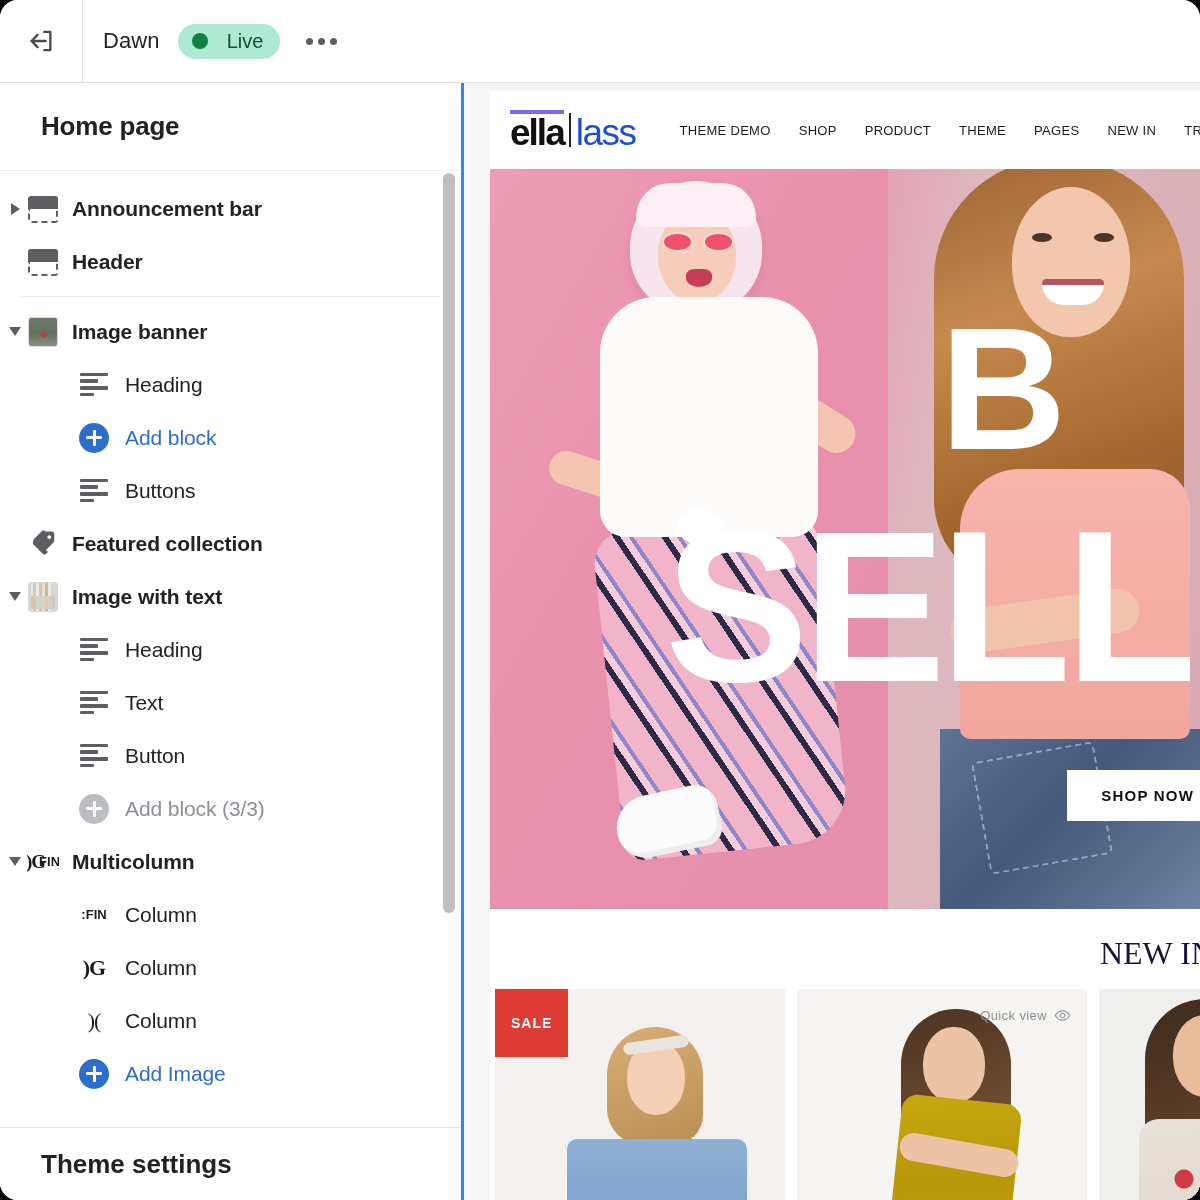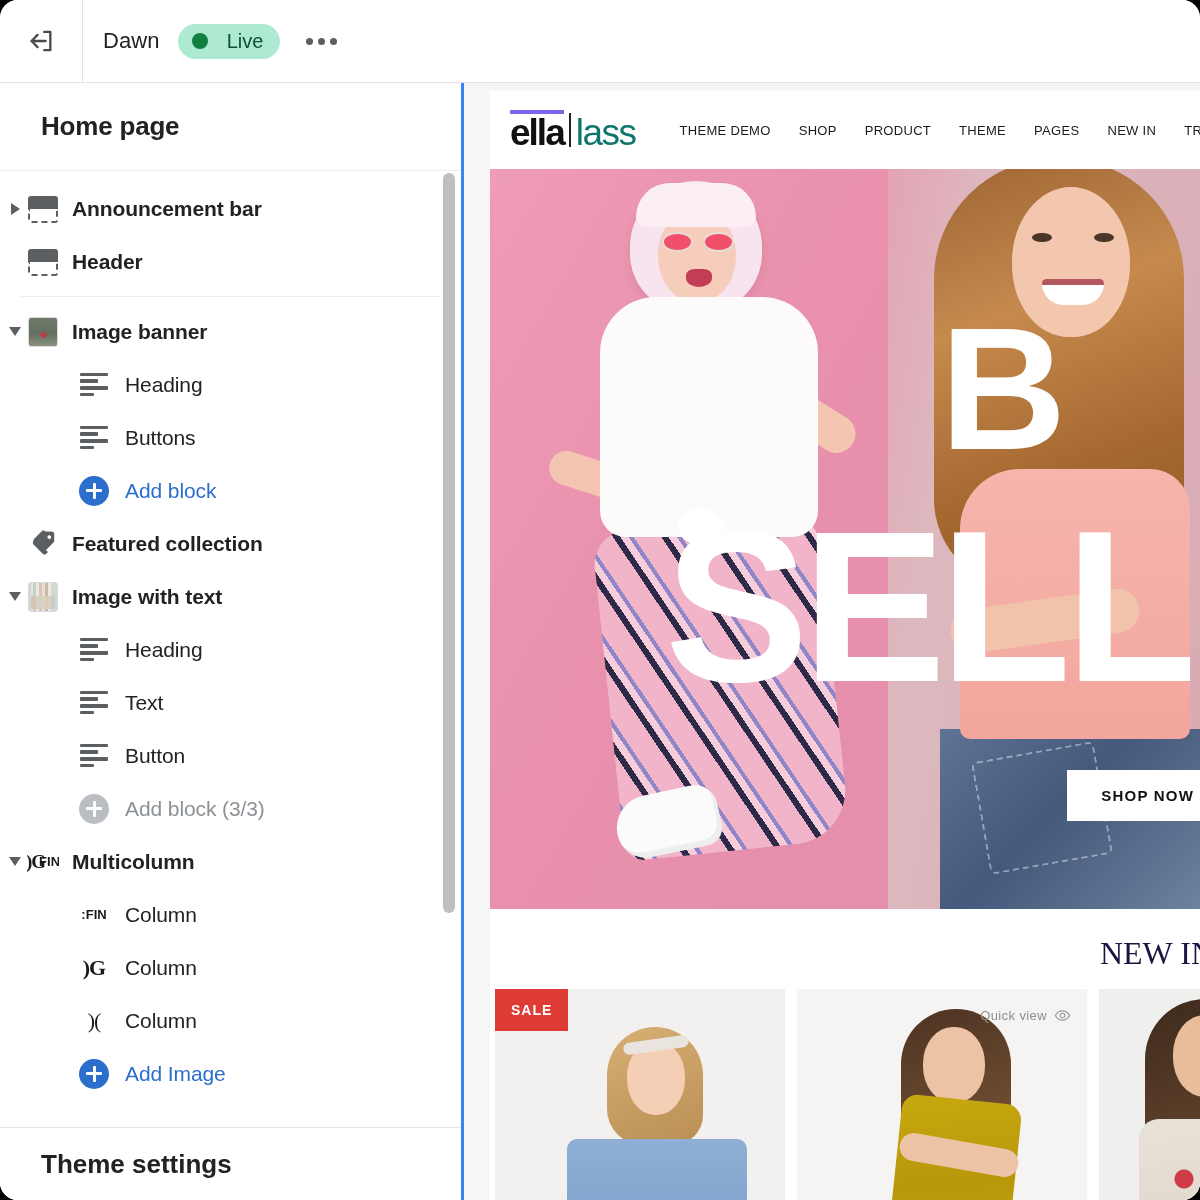--- a/index.html
+++ b/index.html
@@ -212,21 +212,21 @@
     padding-left: 20px;
   }
   .logo { display: flex; align-items: flex-end; }
   .logo-ella {
     font-size: 37px; font-weight: 800; color: #111; letter-spacing: -2px;
     line-height: .92; border-top: 4px solid #7b68ee; padding-top: 2px;
     font-family: "Liberation Sans", sans-serif;
   }
   .logo-sep { width: 2px; height: 34px; background: #222; margin: 0 5px 3px 5px; }
   .logo-lass {
-    font-size: 37px; font-weight: 300; color: #0f766e; letter-spacing: -1.5px;
+    font-size: 37px; font-weight: 300; color: #1d4ed8; letter-spacing: -1.5px;
     line-height: .92; font-family: "Liberation Sans", sans-serif;
   }
   .store-nav { display: flex; align-items: center; gap: 28px; margin-left: 44px; }
   .store-nav a {
     font-size: 13px; color: #1b1b1b; letter-spacing: .3px;
     text-decoration: none; white-space: nowrap; font-weight: 500;
   }
 
   
   .hero {
@@ -365,21 +365,21 @@
 
   .products { display: flex; gap: 12px; padding: 0 0 0 5px; }
   .pcard {
     position: relative; width: 290px; height: 280px;
     background: #f1f1f1; overflow: hidden; flex: 0 0 auto;
   }
   .sale-badge {
     position: absolute; left: 0; top: 0; z-index: 3;
     background: #dd3b34; color: #fff;
     font-size: 14px; font-weight: 700; letter-spacing: 1px;
-    padding: 13px 16px;
+    padding: 26px 16px;
   }
   .quickview {
     position: absolute; right: 16px; top: 18px; z-index: 3;
     display: flex; align-items: center; gap: 7px;
     font-size: 13px; color: #8e8e8e; letter-spacing: .4px;
   }
   .eye-ico { width: 17px; height: 17px; display:block; }
 
   
   .p1 { background: #f2f1f0; }
@@ -500,37 +500,37 @@
           <span class="icon-lines">
               <span></span>
               <span></span>
               <span></span>
               <span></span>
             </span>
         </span>
         <span class="label">Heading</span>
       </div>
 
+      <div class="row block addblock">
+        <span class="icon-slot">
+          <span class="plus-circle"></span>
+        </span>
+        <span class="label">Add block</span>
+      </div>
+
       <div class="row block">
         <span class="icon-slot">
           <span class="icon-lines">
               <span></span>
               <span></span>
               <span></span>
               <span></span>
             </span>
         </span>
         <span class="label">Buttons</span>
-      </div>
-
-      <div class="row block addblock">
-        <span class="icon-slot">
-          <span class="plus-circle"></span>
-        </span>
-        <span class="label">Add block</span>
       </div>
 
       <div class="row section">
         <span class="caret"></span>
         <span class="icon-slot icon-tag">
           <svg width="30" height="30" viewBox="0 0 24 24">
             <path d="M11.8 2.2 4.4 9.6a2 2 0 0 0 0 2.8l7.4 7.4a2 2 0 0 0 2.8 0l1.4-1.4-8.8-8.8 4.6-4.6z" fill="#5c5f62"></path>
             <path d="M13.6 2h5.2A2.2 2.2 0 0 1 21 4.2v5.2a2 2 0 0 1-.6 1.4l-6.4 6.4a1.6 1.6 0 0 1-2.3 0l-6.9-6.9a1.6 1.6 0 0 1 0-2.3l6.4-6.4a2 2 0 0 1 1.4-.6z" fill="#5c5f62"></path>
             <circle cx="17" cy="6.4" r="1.5" fill="#fff"></circle>
           </svg>

